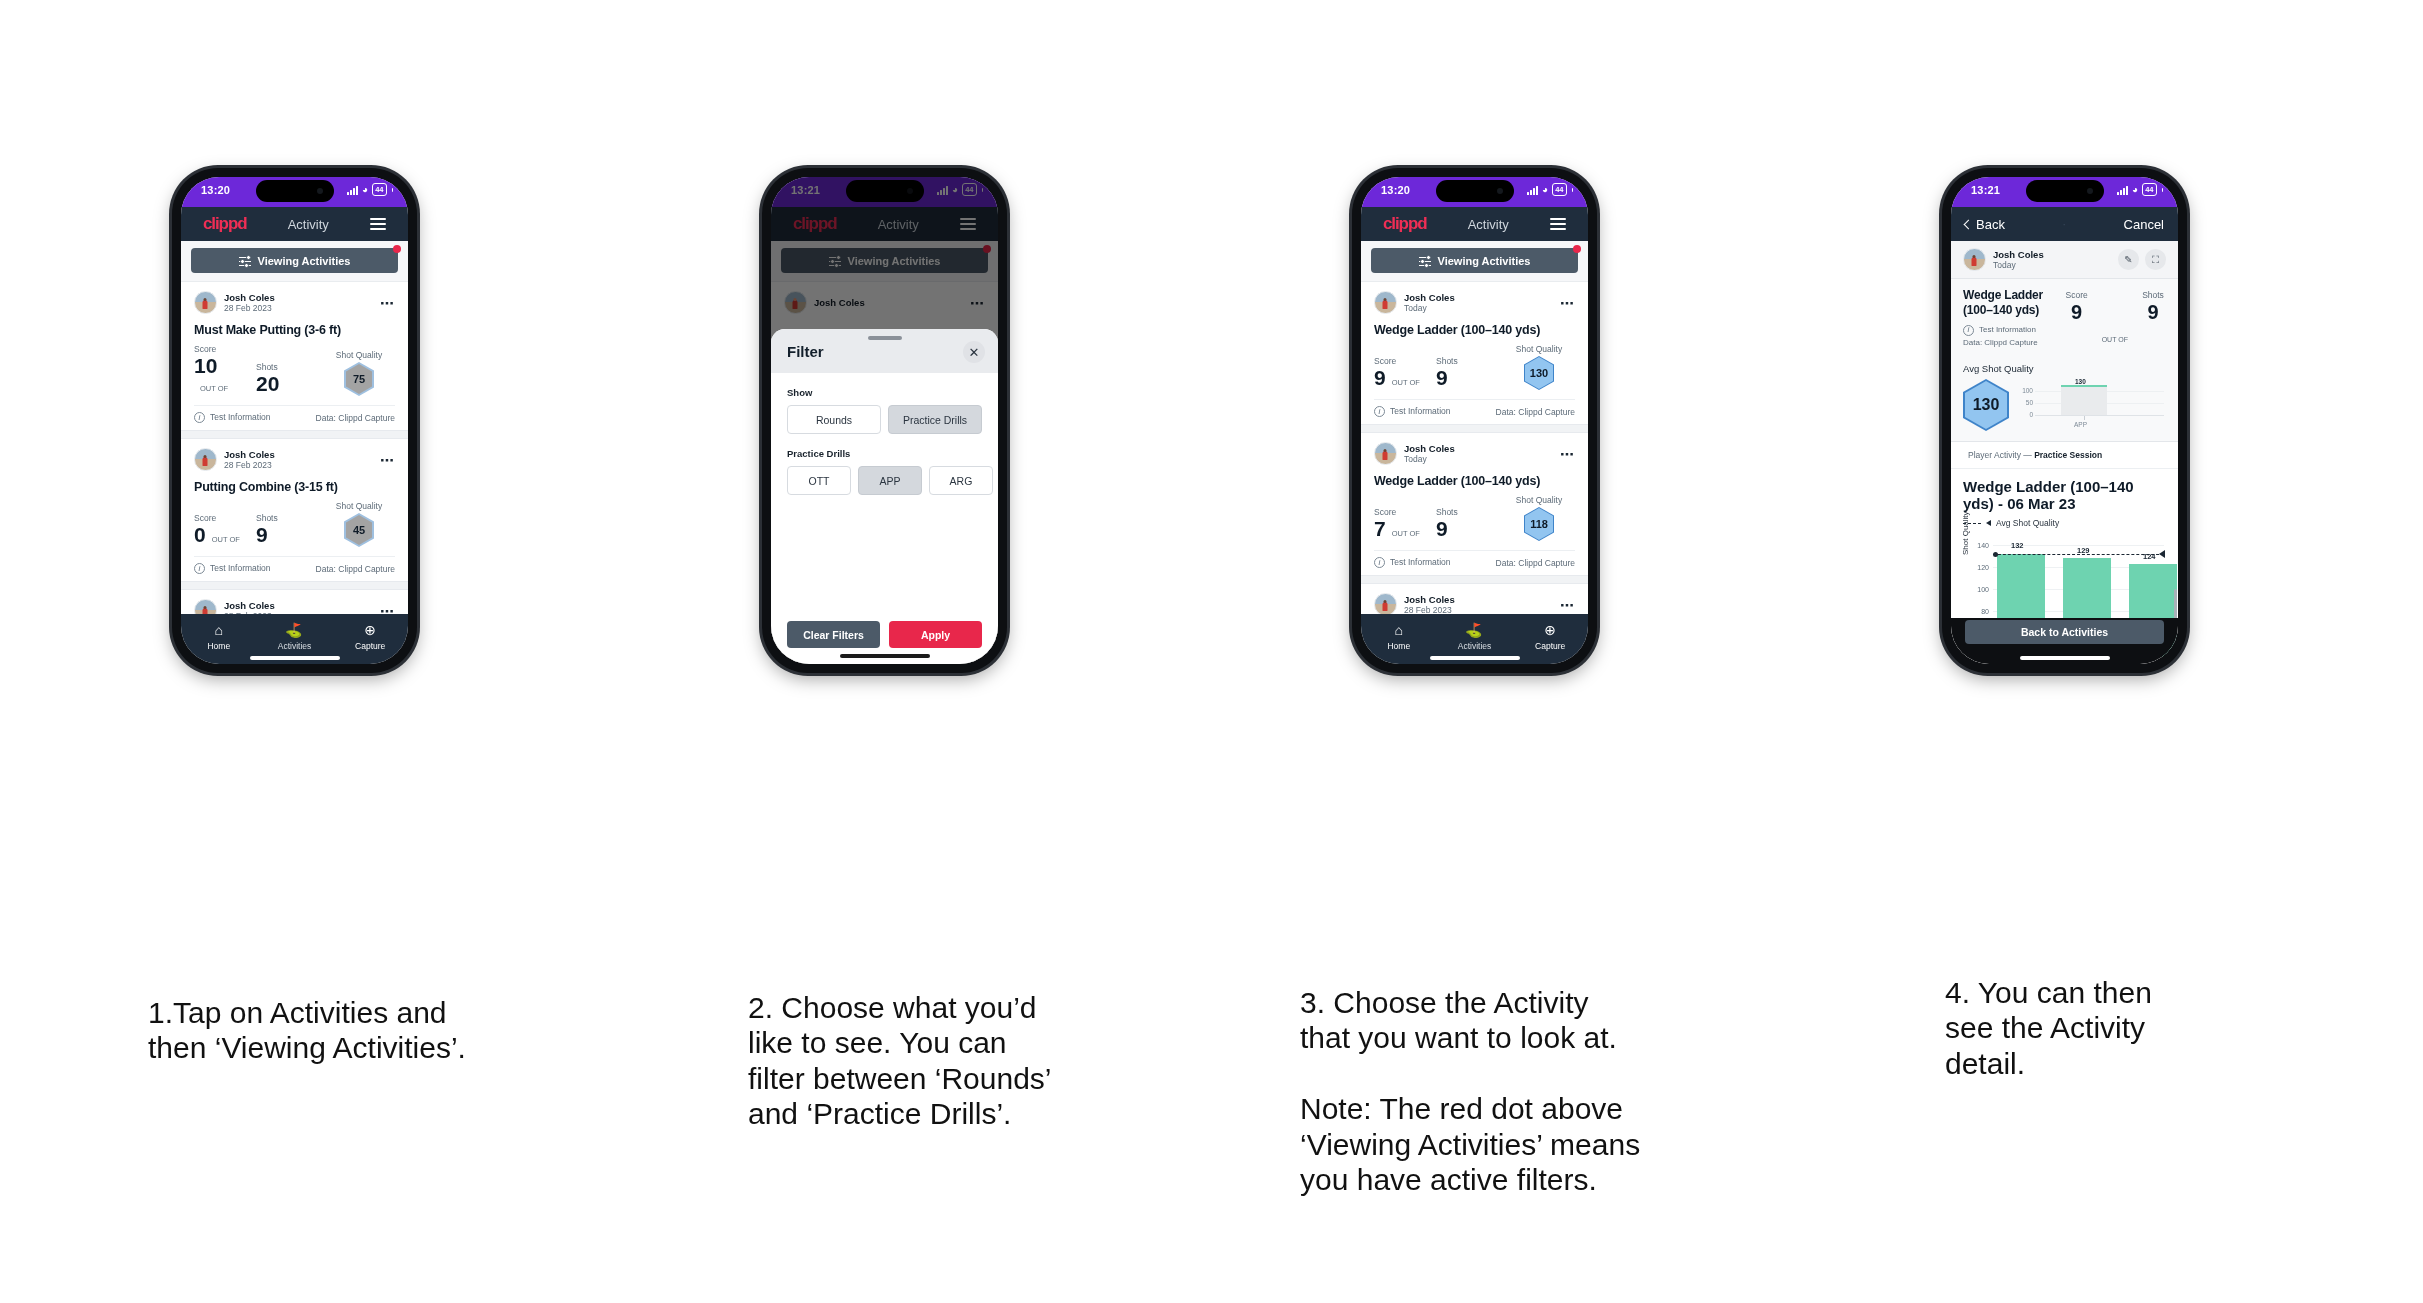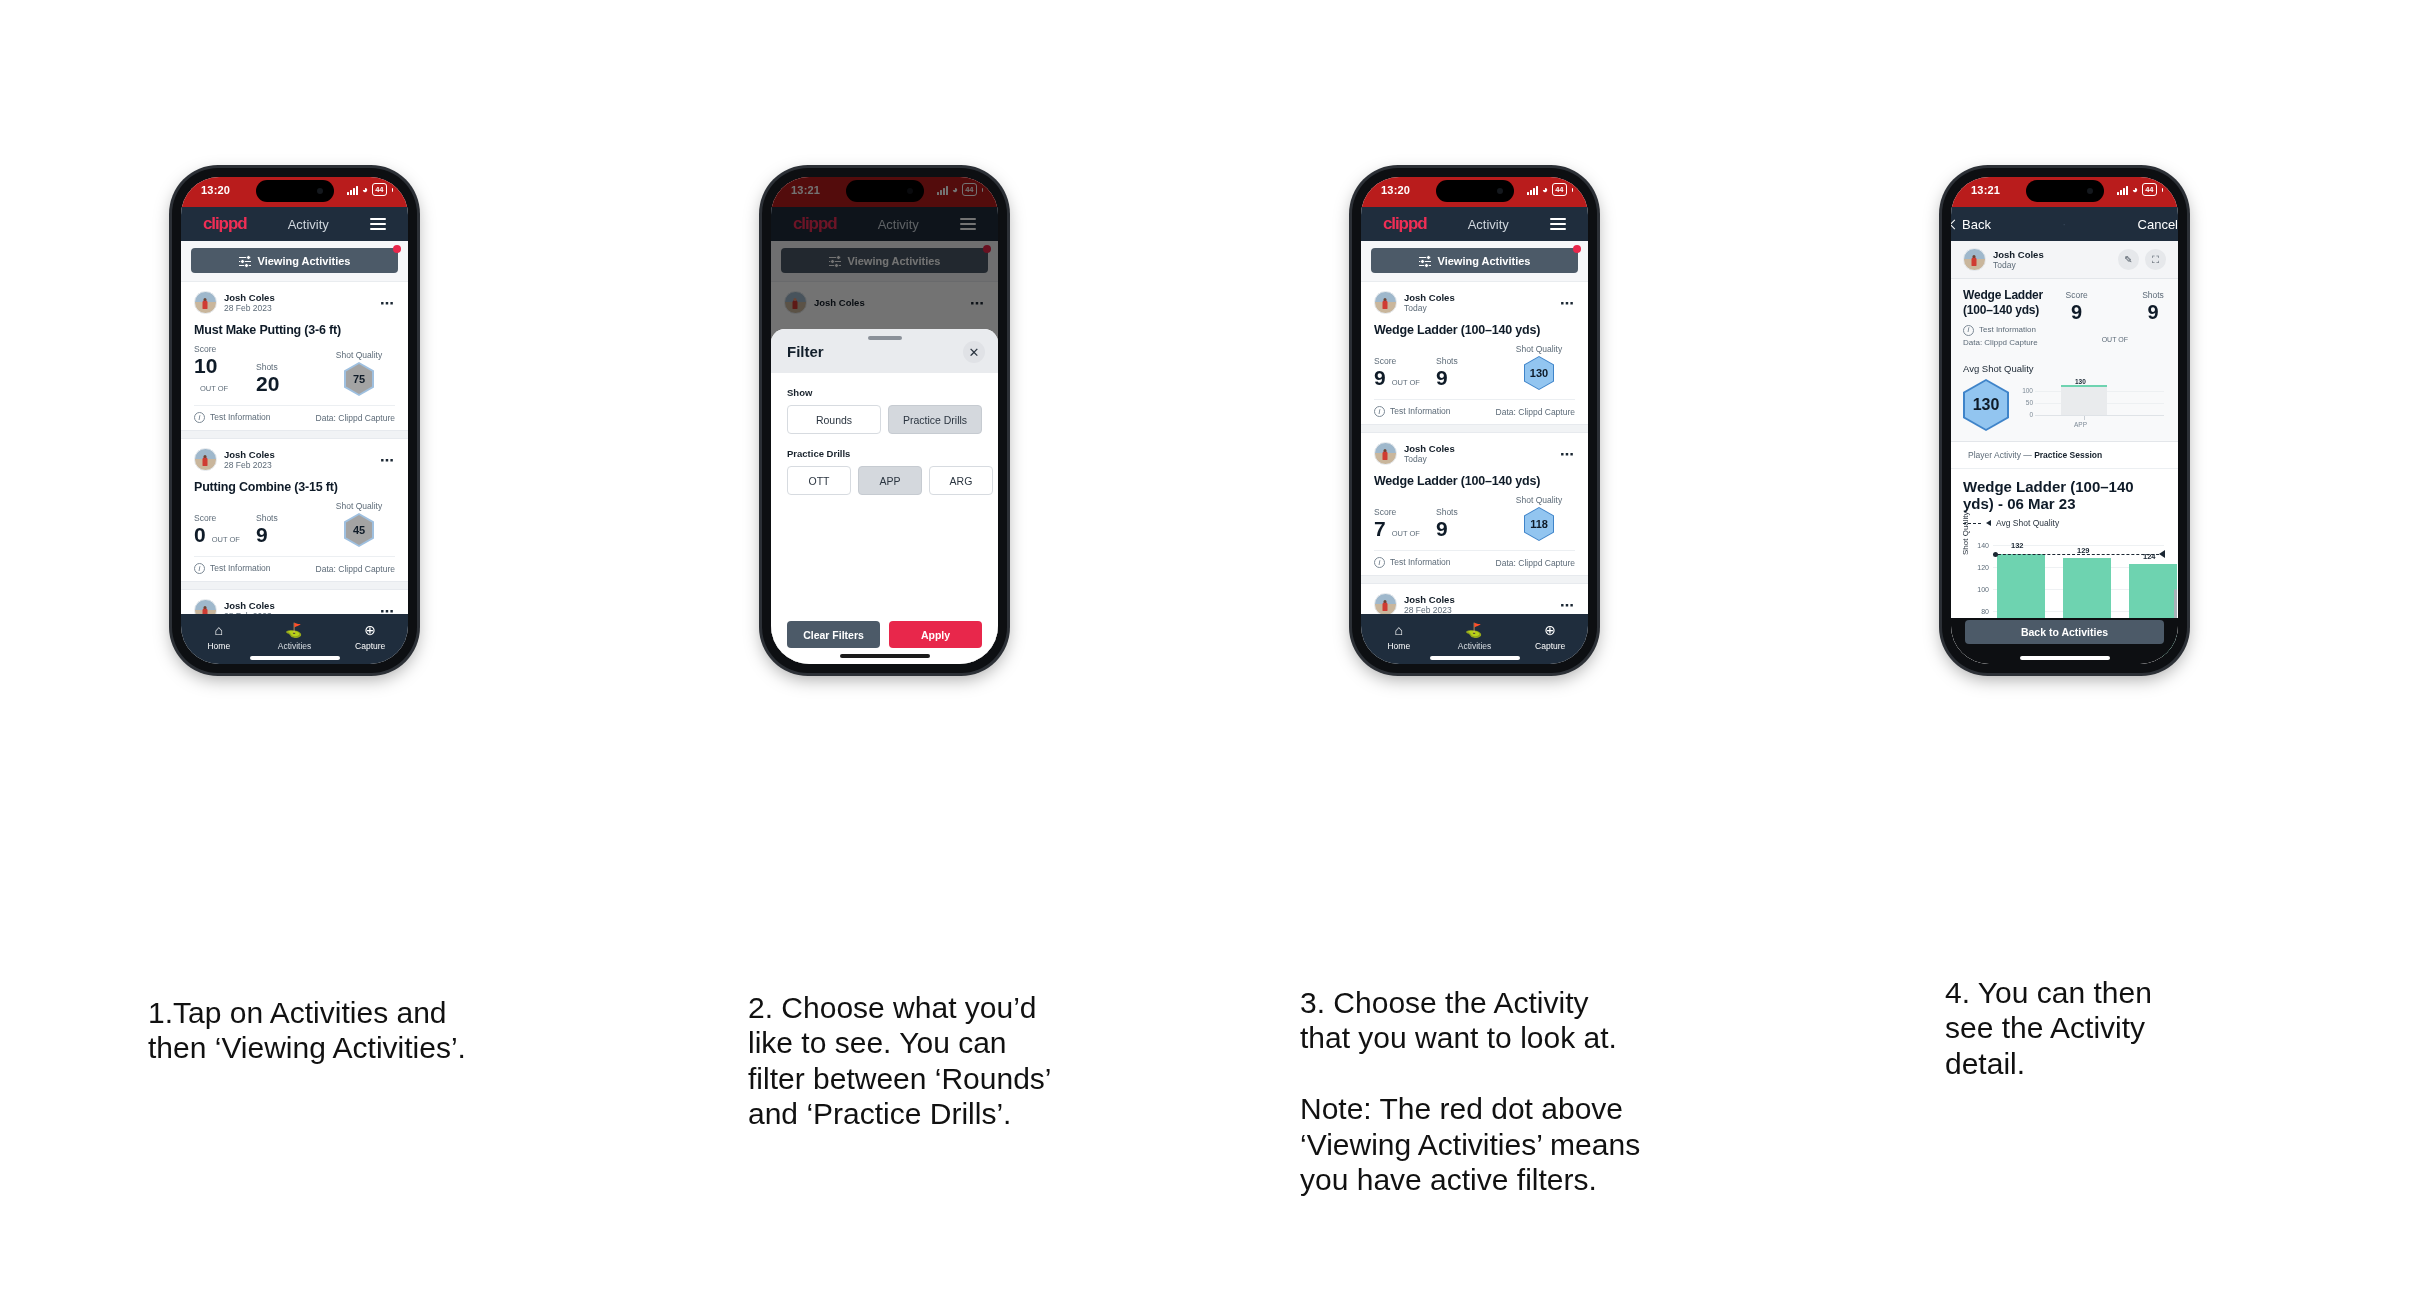--- a/index.html
+++ b/index.html
@@ -7,21 +7,21 @@
        font-family:"Liberation Sans","DejaVu Sans",sans-serif;}
 
   
   .phone{position:absolute;width:245px;height:505px;border-radius:46px;
          background:#0d0f12;box-shadow:0 0 0 3px #2c3036, 0 6px 18px rgba(0,0,0,.35);
          padding:9px;box-sizing:border-box;}
   .screen{position:relative;width:100%;height:100%;border-radius:38px;overflow:hidden;
           background:#ffffff;display:flex;flex-direction:column;}
 
   
-  .statusbar{height:30px;background:#b91c1c;color:#fff;position:relative;flex:0 0 auto;}
+  .statusbar{height:30px;background:#6d28d9;color:#fff;position:relative;flex:0 0 auto;}
   .sb-time{position:absolute;left:20px;top:7px;font-size:11px;font-weight:bold;letter-spacing:.2px;}
   .notch{position:absolute;left:50%;transform:translateX(-50%);top:3px;width:78px;height:22px;
          background:#000;border-radius:12px;}
   .notch .cam{position:absolute;right:11px;top:8px;width:6px;height:6px;border-radius:50%;background:#14181d;}
   .sb-right{position:absolute;right:15px;top:6px;display:flex;align-items:center;gap:4px;}
   .bars{display:flex;align-items:flex-end;gap:1px;height:10px;}
   .bars i{display:block;width:2px;background:#fff;border-radius:.5px;}
   .bars i:nth-child(1){height:3px}.bars i:nth-child(2){height:5px}
   .bars i:nth-child(3){height:7px}.bars i:nth-child(4){height:9px}
   .batt{border:1.3px solid #fff;border-radius:3px;padding:0 2px;font-size:7.5px;font-weight:bold;
@@ -30,21 +30,21 @@
 
   
   .appbar{height:34px;background:#1f2d3d;display:flex;align-items:center;
           justify-content:space-between;padding:0 22px;flex:0 0 auto;}
   .logo{color:#ef2e55;font-size:17px;font-weight:bold;letter-spacing:-1.1px;font-style:normal;}
   .appbar-title{color:#cfd6dd;font-size:13px;}
   .burger{display:flex;flex-direction:column;gap:3px;}
   .burger span{display:block;width:16px;height:2px;background:#fff;border-radius:1px;}
 
   .navbar{height:34px;background:#1f2d3d;display:flex;align-items:center;
-          justify-content:space-between;padding:0 0;flex:0 0 auto;color:#fff;}
+          justify-content:space-between;padding:0 14px;flex:0 0 auto;color:#fff;}
   .nav-back{display:flex;align-items:center;gap:4px;font-size:13px;}
   .chev{display:inline-block;width:6px;height:6px;border-left:1.8px solid #fff;
         border-bottom:1.8px solid #fff;transform:rotate(45deg);}
   .nav-cancel{font-size:13px;}
   .nav-dot{font-size:10px;color:#3c4b5c;}
 
   
   .filterbar-wrap{background:#f6f7f9;padding:7px 10px 8px;position:relative;flex:0 0 auto;
                   border-bottom:1px solid #e9ecef;}
   .filterbtn{background:#4c5a68;border-radius:4px;height:25px;display:flex;align-items:center;

